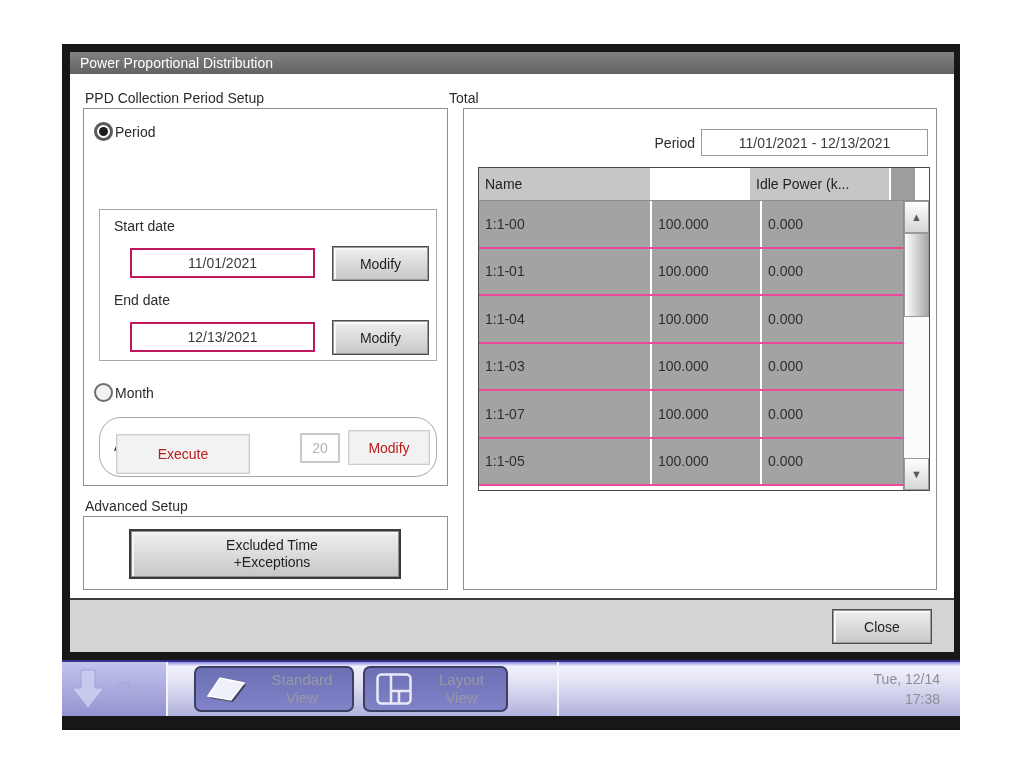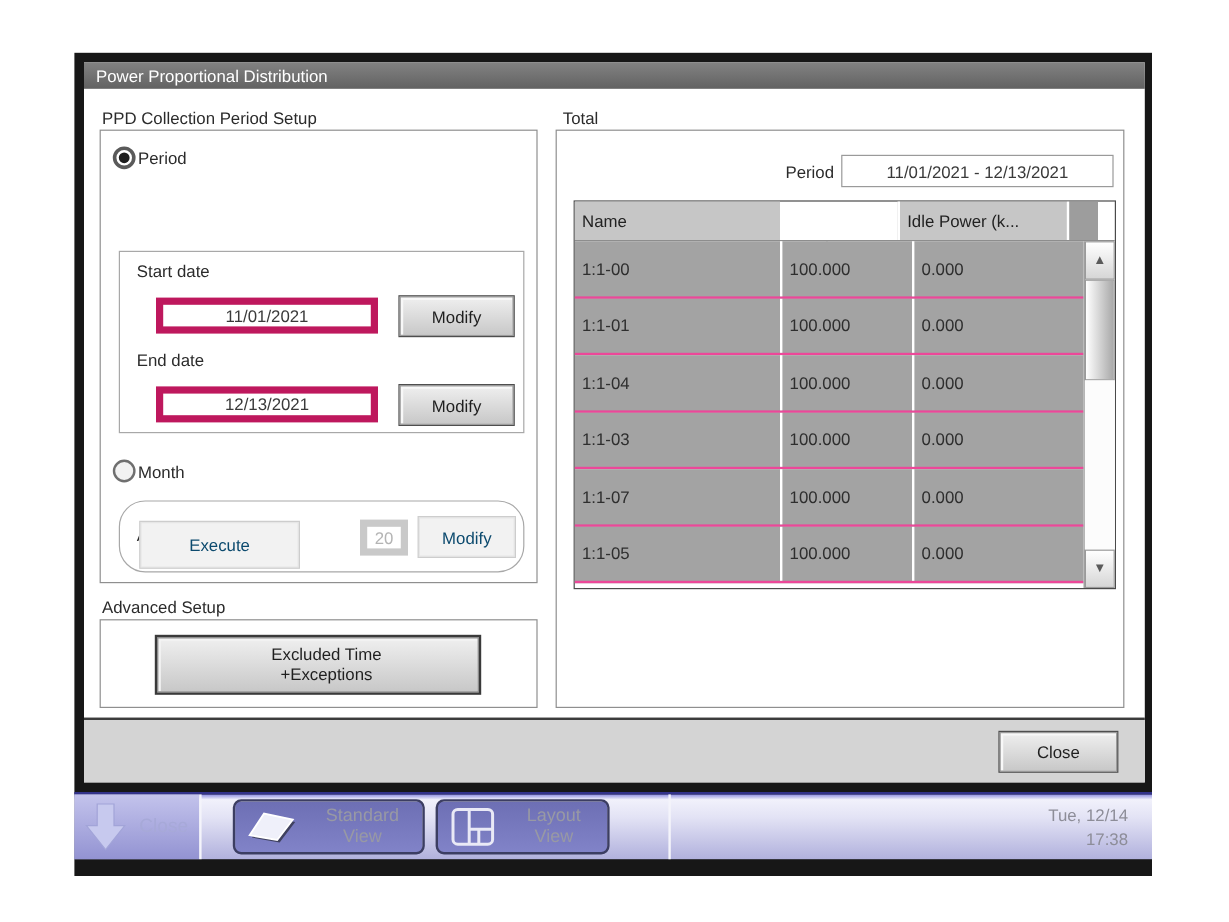--- a/index.html
+++ b/index.html
@@ -14,30 +14,30 @@
   .gbox{position:absolute;border:1px solid #8f8f8f;background:#ffffff;box-sizing:border-box;}
   .ibox{position:absolute;border:1px solid #a8a8a8;background:#ffffff;box-sizing:border-box;}
 
   .radio-row{position:absolute;display:flex;align-items:center;}
   .radio{width:19px;height:19px;border-radius:50%;background:#ffffff;border:3px solid #5a5a5a;
     box-sizing:border-box;display:flex;align-items:center;justify-content:center;flex:none;}
   .radio .dot{width:9px;height:9px;border-radius:50%;background:#1d1d1d;}
   .radio.off{border:2px solid #6f6f6f;background:#f2f2f2;}
   .radio-row .rlabel{font-size:14px;color:#2b2b2b;margin-left:2px;}
 
-  .field{position:absolute;border:6px solid #be185d;background:#ffffff;box-sizing:border-box;
+  .field{position:absolute;border:2px solid #be185d;background:#ffffff;box-sizing:border-box;
     font-size:14px;color:#3a3a3a;display:flex;align-items:center;justify-content:center;}
   .field.dim{border-color:#c9c9c9;color:#b4b4b4;}
 
   .btn3d{position:absolute;background:linear-gradient(#f0f0f0,#c7c7c7);border:1px solid #4e4e4e;
     box-shadow:inset 0 0 0 1px #9b9b9b, inset 1px 1px 0 2px #f8f8f8;
     font-size:14px;color:#1f1f1f;display:flex;align-items:center;justify-content:center;
     box-sizing:border-box;text-align:center;cursor:pointer;}
   .btn3d.disabled{background:#f2f2f2;border:1px solid #cdcdcd;box-shadow:inset 0 0 0 1px #e6e6e6;
-    color:#0c4a6e;cursor:default;}
+    color:#b91c1c;cursor:default;}
   .btn3d.dark{border:2px solid #3a3a3a;box-shadow:inset 0 0 0 1px #8f8f8f, inset 1px 1px 0 2px #f4f4f4;
     line-height:17px;padding-left:20px;}
 
   
   .period-row{position:absolute;left:0;right:8px;top:20px;display:flex;justify-content:flex-end;
     align-items:center;gap:6px;}
   .period-row .plabel{font-size:14px;color:#2b2b2b;}
   .pfield{width:227px;height:27px;border:1px solid #9a9a9a;box-sizing:border-box;background:#fff;
     font-size:14px;color:#3a3a3a;display:flex;align-items:center;justify-content:center;}
 
@@ -128,21 +128,21 @@
       <button class="btn3d disabled" style="left:46px;top:382px;width:134px;height:40px;">Execute</button>
 
       <div class="lbl" style="left:15px;top:446px;">Advanced Setup</div>
       <div class="gbox" style="left:13px;top:464px;width:365px;height:74px;">
         <button class="btn3d dark" style="left:45px;top:12px;width:272px;height:50px;flex-direction:column;">
           <span>Excluded Time</span>
           <span>+Exceptions</span>
         </button>
       </div>
 
-      <div class="lbl" style="left:399px;top:38px;">Total</div>
+      <div class="lbl" style="left:379px;top:38px;">Total</div>
 
       <div class="gbox" style="left:393px;top:56px;width:474px;height:482px;">
 
         <div class="period-row">
           <span class="plabel">Period</span>
           <span class="pfield">11/01/2021 - 12/13/2021</span>
         </div>
 
         <div class="table">
           <div class="thead">

